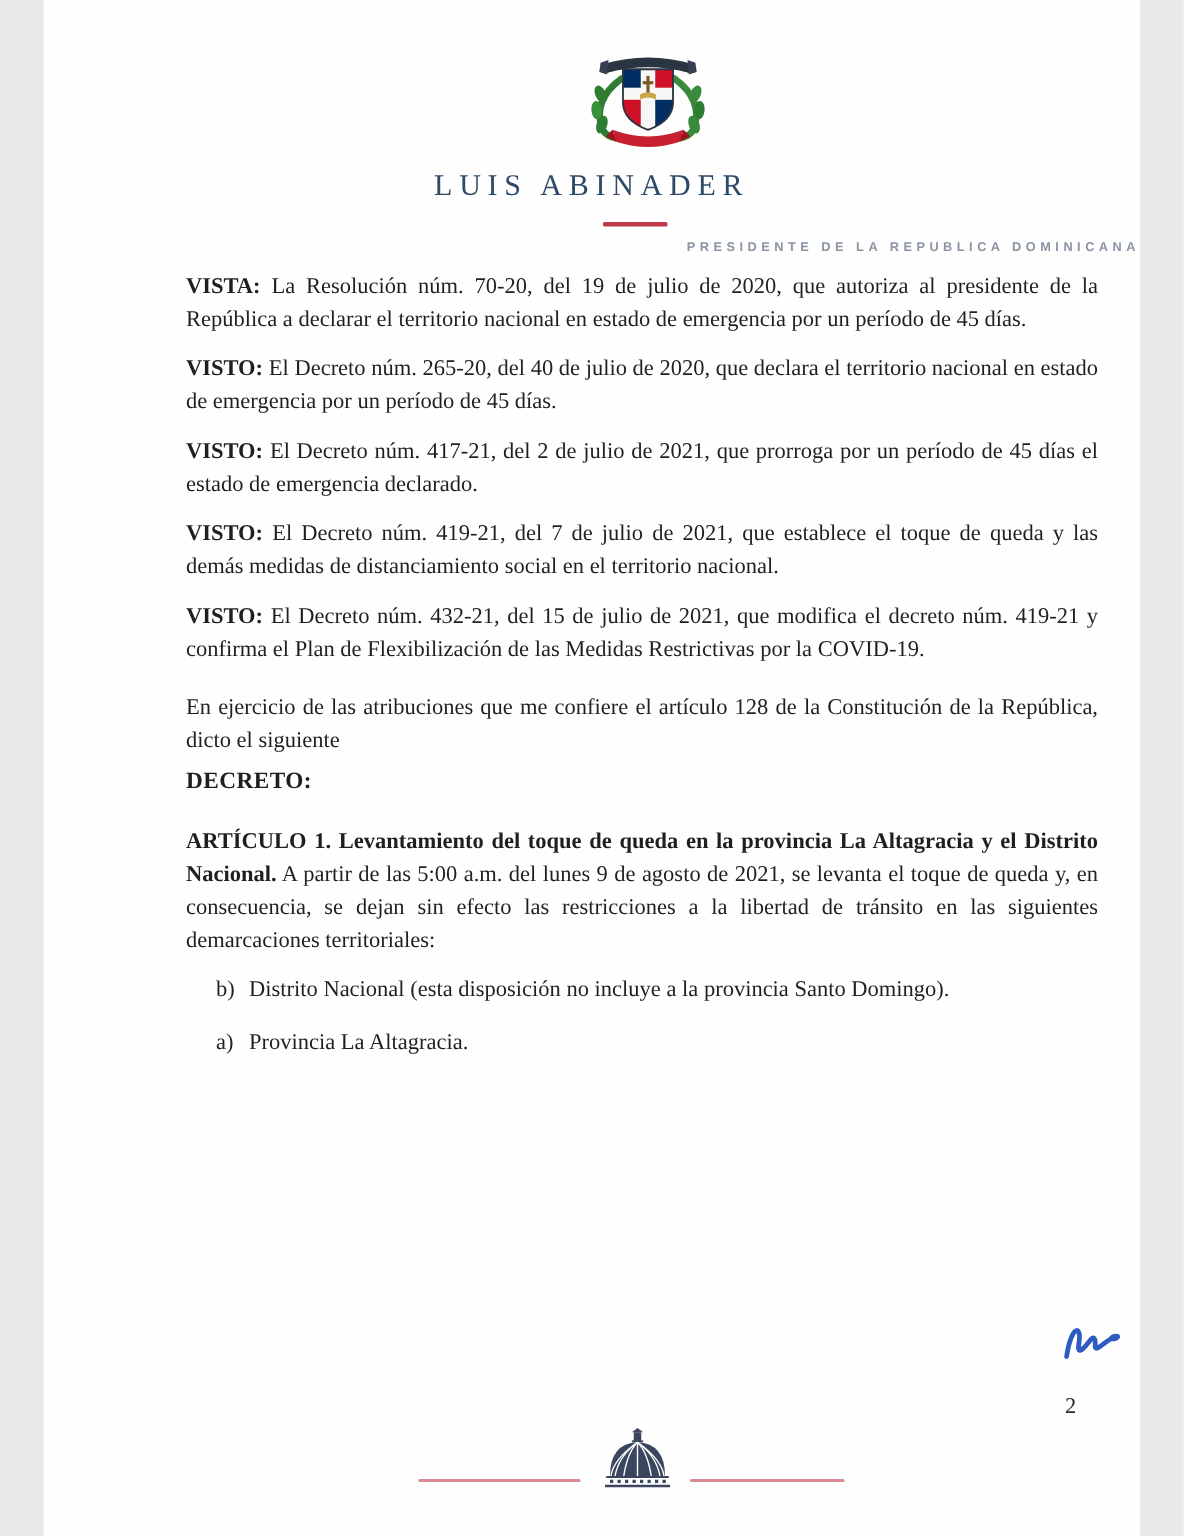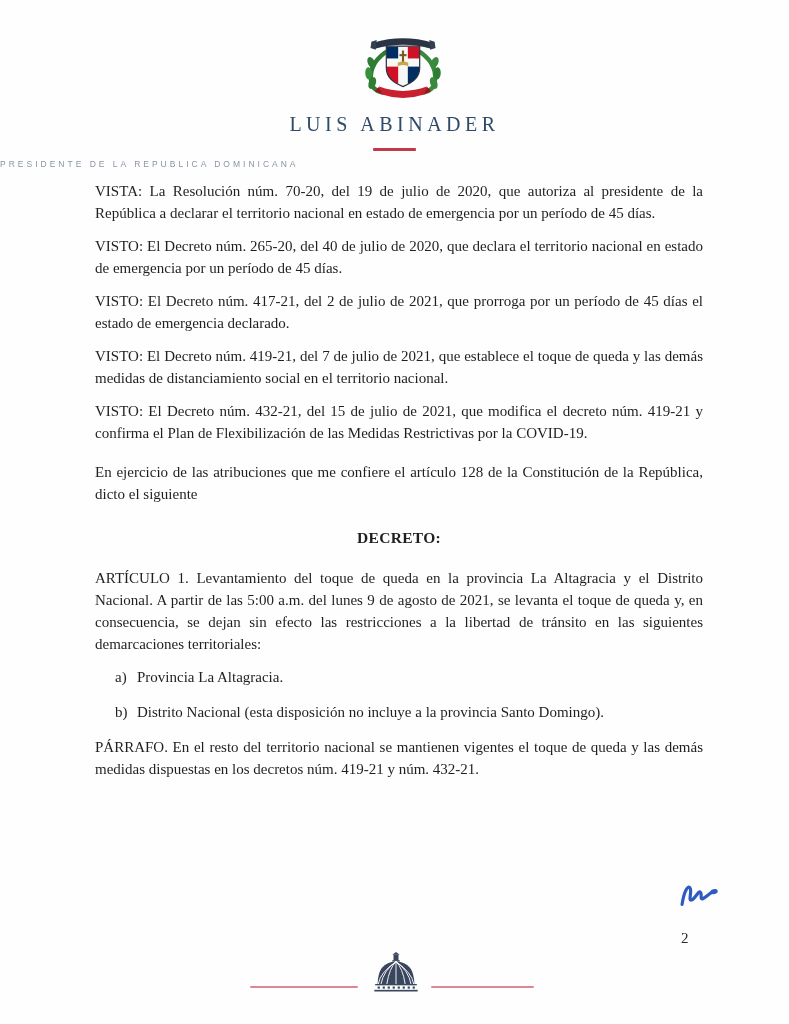--- a/index.html
+++ b/index.html
@@ -2,21 +2,21 @@
 <html lang="es"><head>
 <meta charset="utf-8">
 <style>
   html, body {
     margin: 0;
     padding: 0;
     background: #e9e9e9;
   }
   .page {
     position: relative;
-    width: 789px;
+    width: 731px;
     height: 1024px;
     margin: 0 auto;
     background: #fefefe;
     overflow: hidden;
     font-family: "Liberation Serif", "DejaVu Serif", serif;
     color: #1f1f1f;
   }
 
   
   .letterhead {
@@ -47,43 +47,44 @@
     left: 373px;
     width: 43px;
     height: 3px;
     background: #c0394b;
     border-radius: 1px;
   }
   .president-subtitle {
     position: absolute;
     top: 159px;
     left: 0; right: 0;
-    text-align: left;
+    text-align: right;
     font-family: "Liberation Sans", "DejaVu Sans", sans-serif;
     font-size: 8.5px;
     letter-spacing: 3px;
     color: #8a94a3;
+    font-weight: bold;
   }
 
   
   .doc-body {
     position: absolute;
     top: 180px;
     left: 95px;
     width: 608px;
     font-size: 15px;
     line-height: 22px;
     text-align: justify;
   }
   .doc-body p { margin: 0 0 11px 0; }
-  .doc-body p.intro { margin-top: 17px; margin-bottom: 22px; }
-  .lead { font-weight: normal; }
+  .doc-body p.intro { margin-top: 17px; margin-bottom: 5px; }
+  .lead { font-weight: bold; }
   .decree-heading {
     margin: 0 0 18px 0;
-    text-align: center;
+    text-align: left;
     font-weight: bold;
     font-size: 15.5px;
     letter-spacing: 0.3px;
   }
   .decree-list {
     list-style: none;
     margin: 6px 0 2px 0;
     padding: 0 0 0 20px;
   }
   .decree-list li { margin: 0 0 13px 0; }
@@ -181,25 +182,24 @@
     <p><span class="lead">VISTO:</span> <span>El Decreto núm. 419-21, del 7 de julio de 2021, que establece el toque de queda y las demás medidas de distanciamiento social en el territorio nacional.</span></p>
     <p><span class="lead">VISTO:</span> <span>El Decreto núm. 432-21, del 15 de julio de 2021, que modifica el decreto núm. 419-21 y confirma el Plan de Flexibilización de las Medidas Restrictivas por la COVID-19.</span></p>
 
     <p class="intro">En ejercicio de las atribuciones que me confiere el artículo 128 de la Constitución de la República, dicto el siguiente</p>
 
     <h2 class="decree-heading">DECRETO:</h2>
 
     <p><span class="lead">ARTÍCULO 1. Levantamiento del toque de queda en la provincia La Altagracia y el Distrito Nacional.</span> <span>A partir de las 5:00 a.m. del lunes 9 de agosto de 2021, se levanta el toque de queda y, en consecuencia, se dejan sin efecto las restricciones a la libertad de tránsito en las siguientes demarcaciones territoriales:</span></p>
 
     <ul class="decree-list">
+      <li><span class="marker">b)</span><span>Distrito Nacional (esta disposición no incluye a la provincia Santo Domingo).</span></li>
       <li><span class="marker">a)</span><span>Provincia La Altagracia.</span></li>
-      <li><span class="marker">b)</span><span>Distrito Nacional (esta disposición no incluye a la provincia Santo Domingo).</span></li>
     </ul>
 
-    <p><span class="lead">PÁRRAFO.</span> <span>En el resto del territorio nacional se mantienen vigentes el toque de queda y las demás medidas dispuestas en los decretos núm. 419-21 y núm. 432-21.</span></p>
 
   </main>
 
   <svg class="hand-mark" viewBox="0 0 44 34" aria-hidden="true">
     <path d="M4,28 C6,14 11,5 13,12 C14,17 10,26 15,23 C20,19 22,12 24,16 C25,19 23,23 26,22 C30,20 34,15 39,14" fill="none" stroke="#2d5bbf" stroke-width="3.4" stroke-linecap="round" stroke-linejoin="round"></path>
     <ellipse cx="38" cy="14.5" rx="4" ry="2.6" fill="#2d5bbf" transform="rotate(-14 38 14.5)"></ellipse>
   </svg>
 
   <div class="page-number">2</div>
 

